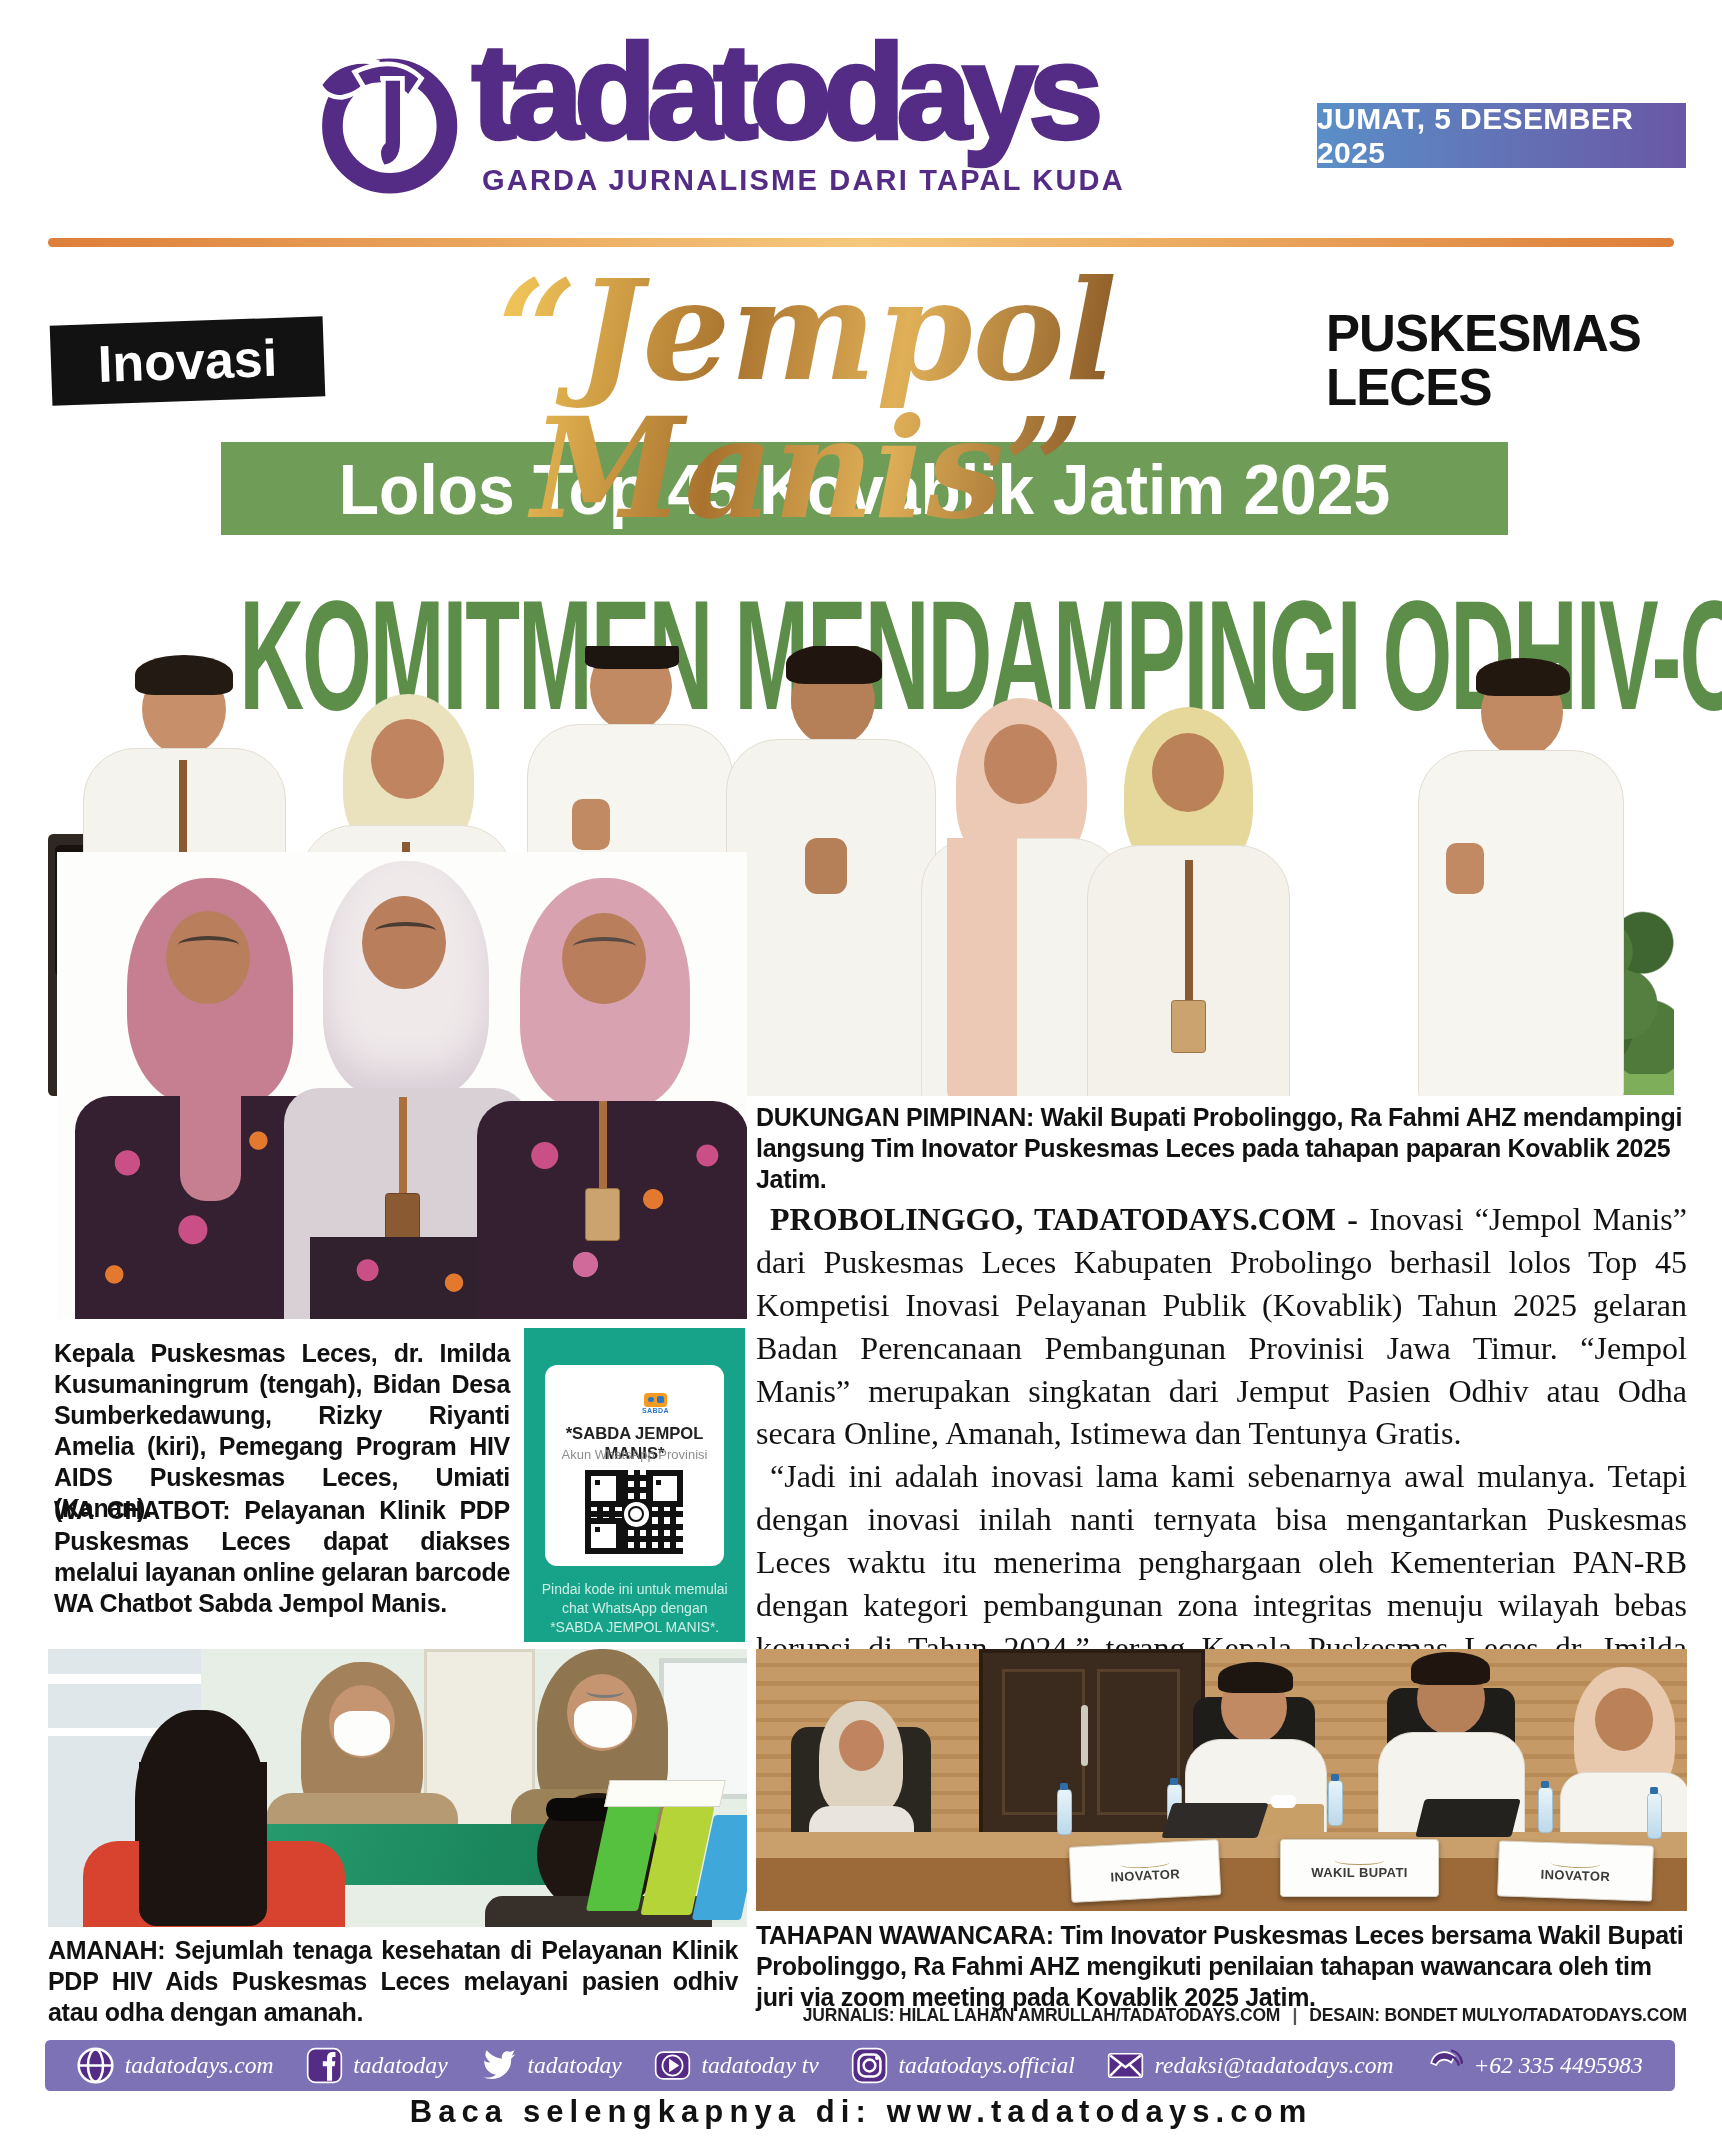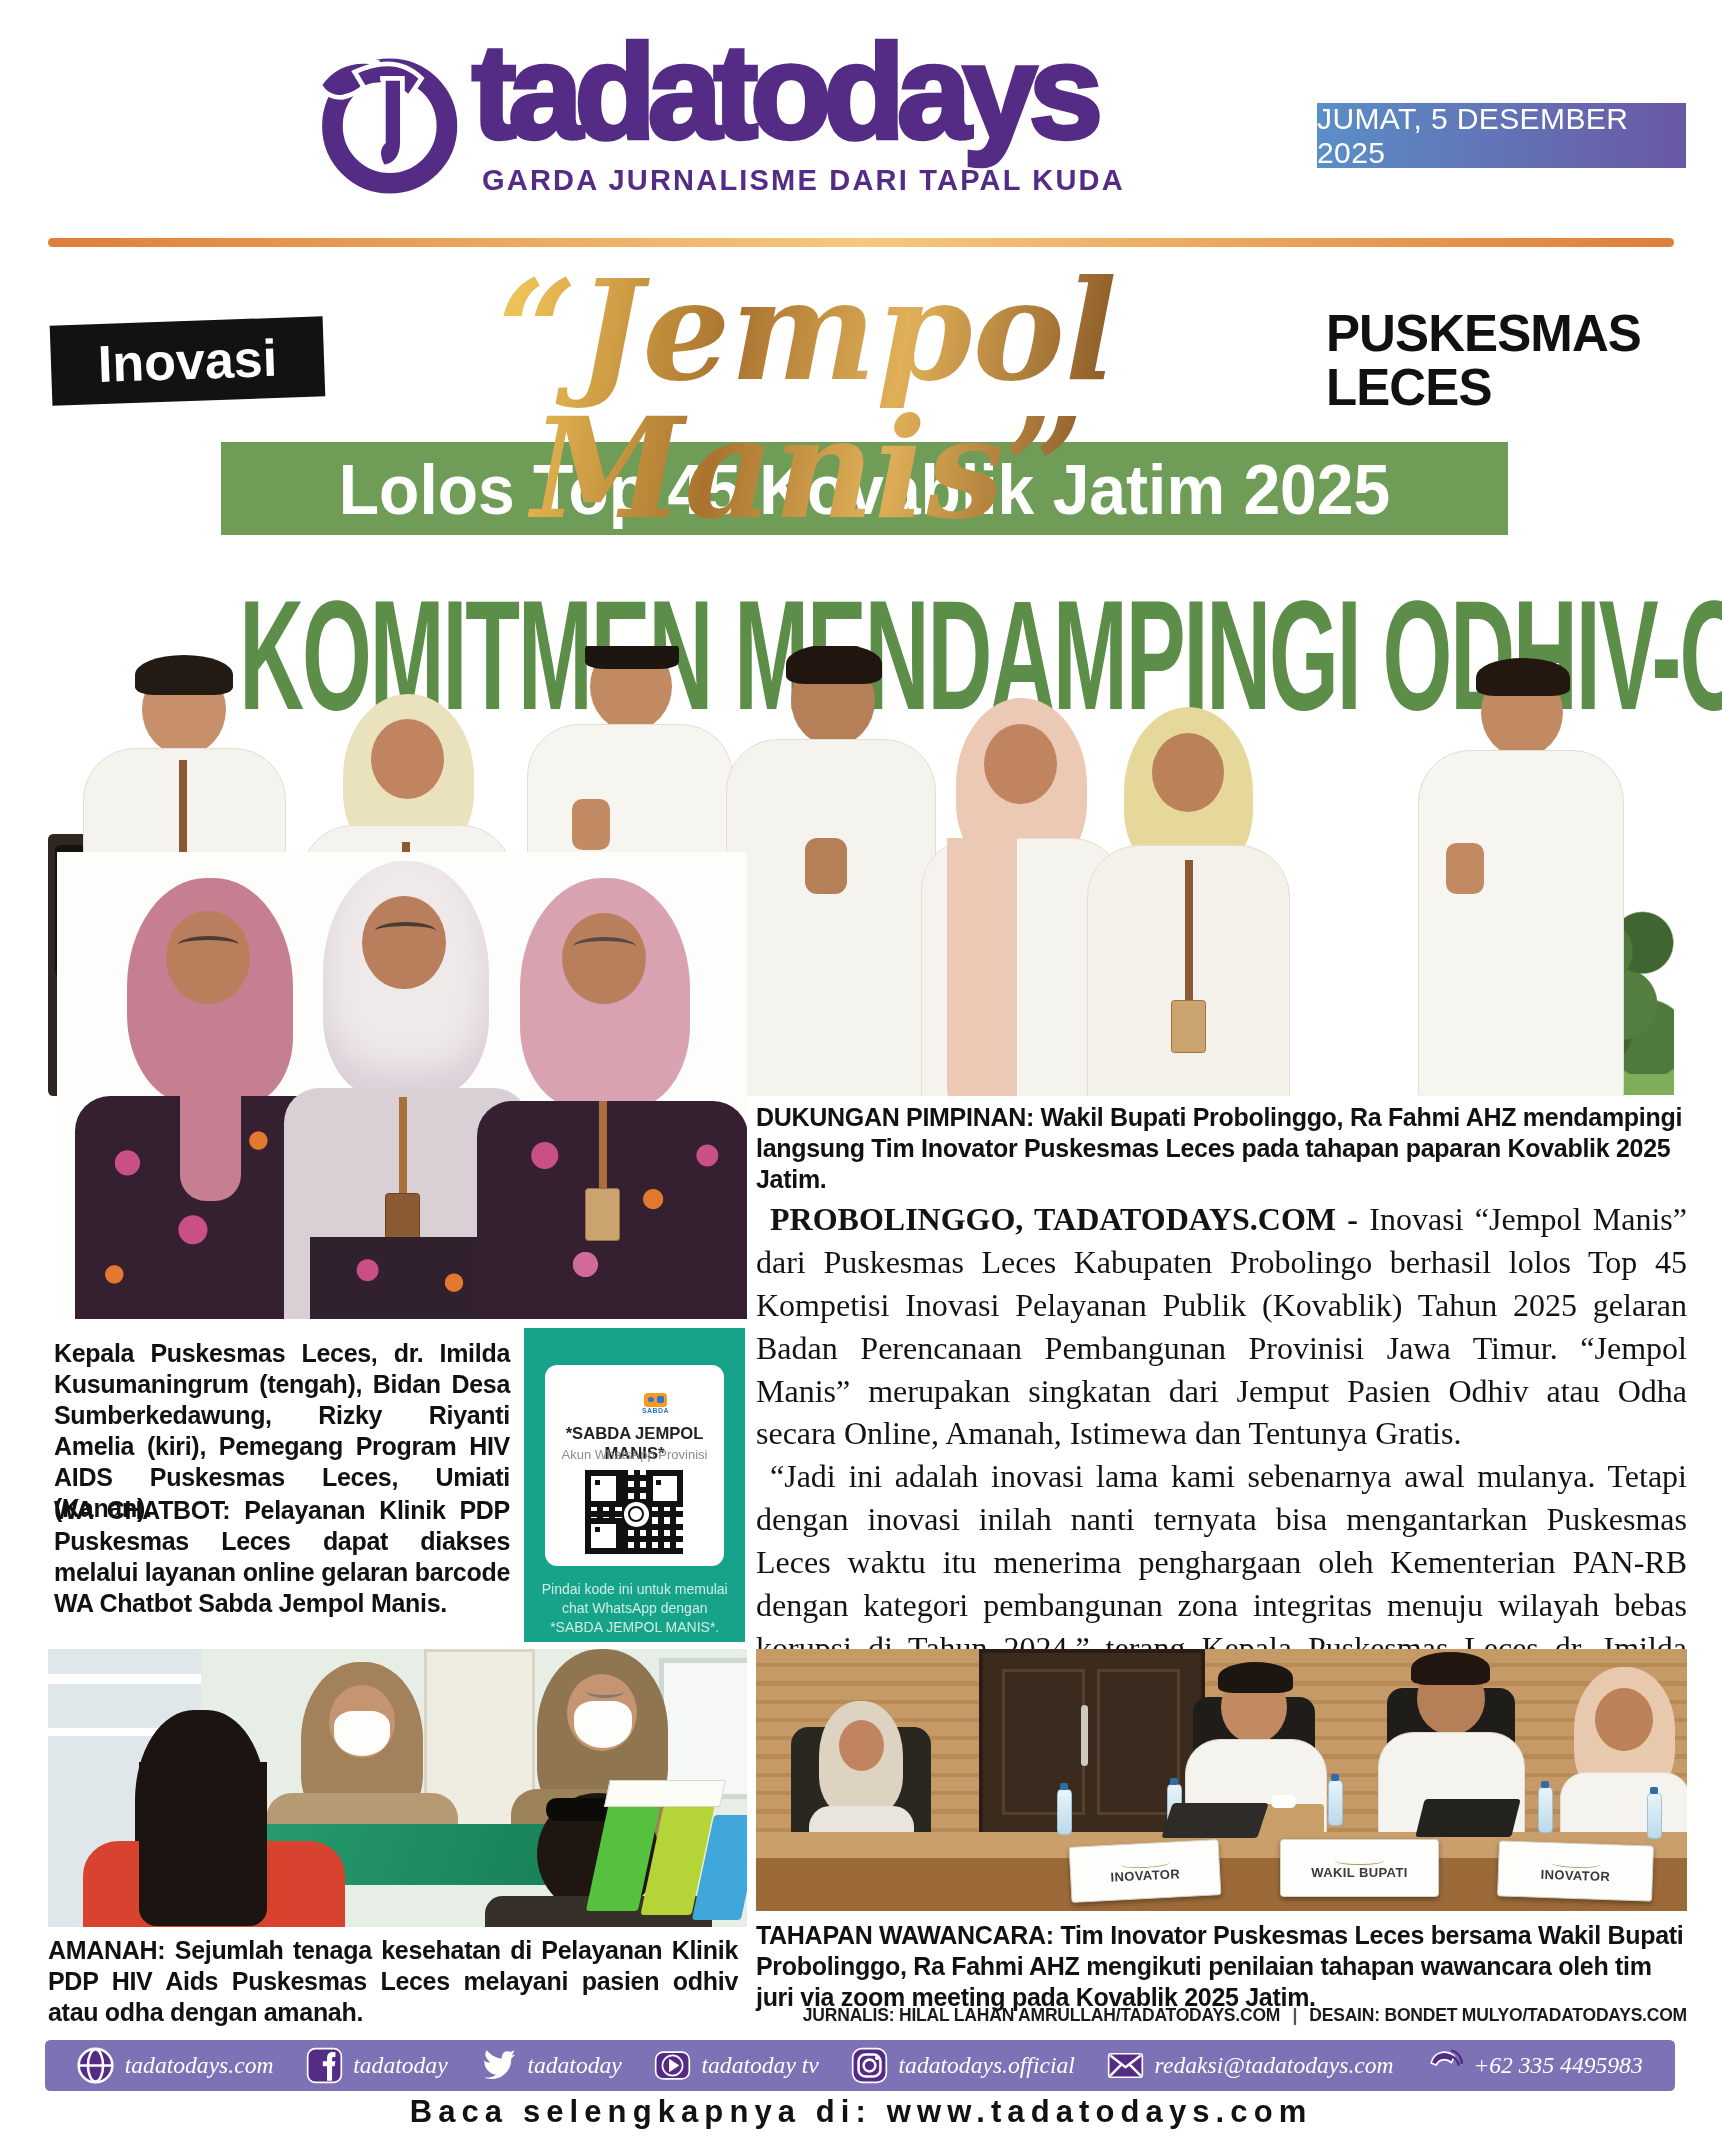--- a/index.html
+++ b/index.html
@@ -8,21 +8,21 @@
   .abs{position:absolute;}
 
   
   #brand-icon{position:absolute;left:307px;top:37px;width:159px;height:159px;}
   #brand-word{position:absolute;left:472px;top:15.7px;font-size:133px;font-weight:bold;
       color:#542c85;letter-spacing:-7.9px;-webkit-text-stroke:4.4px #542c85;}
   #brand-tagline{position:absolute;left:482px;top:164px;font-size:29px;font-weight:bold;
       color:#542c85;letter-spacing:2.2px;}
   #date-badge{position:absolute;left:1317px;top:103px;width:369px;height:65px;
       background:linear-gradient(90deg,#5a8fc7,#6a57a5);display:flex;align-items:center;
-      justify-content:center;color:#fff;font-size:30px;font-weight:normal;letter-spacing:0.4px;}
+      justify-content:center;color:#fff;font-size:30px;font-weight:bold;letter-spacing:0.4px;}
   #orange-rule{position:absolute;left:48px;top:238px;width:1626px;height:8.7px;border-radius:4.4px;
       background:linear-gradient(90deg,#dd7f3a,#f5c87d 50%,#dd7f3a);}
 
   
   #kicker{position:absolute;left:51px;top:321px;width:273px;height:80px;background:#121212;
       color:#fff;font-size:52px;font-weight:bold;display:flex;align-items:center;
       justify-content:center;transform:rotate(-2deg);z-index:6;}
   #program-name{position:absolute;left:288px;top:262px;width:1039px;text-align:center;
       font-family:"DejaVu Serif",serif;font-style:italic;font-weight:bold;font-size:138px;
       line-height:1;z-index:5;

